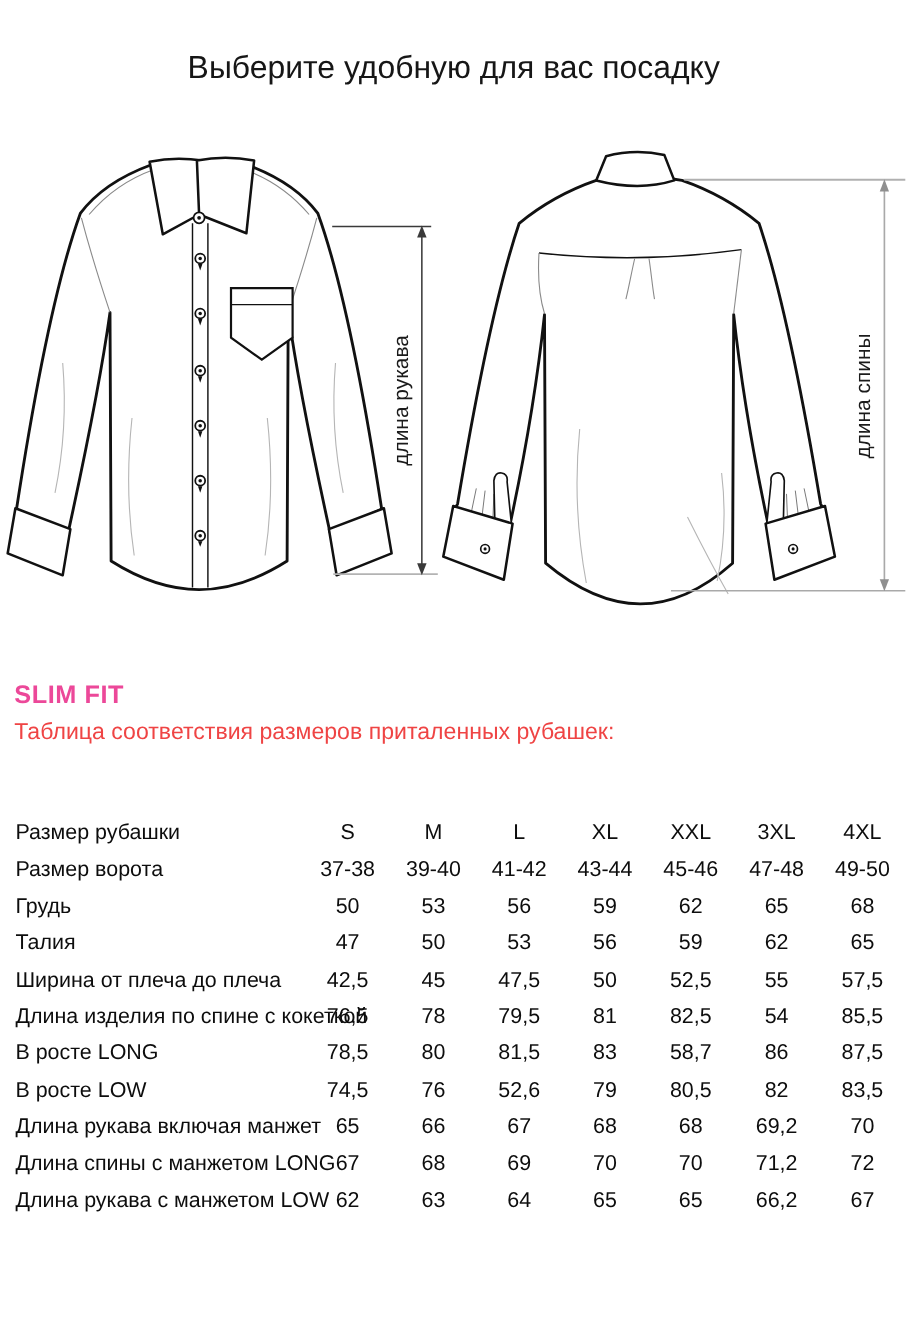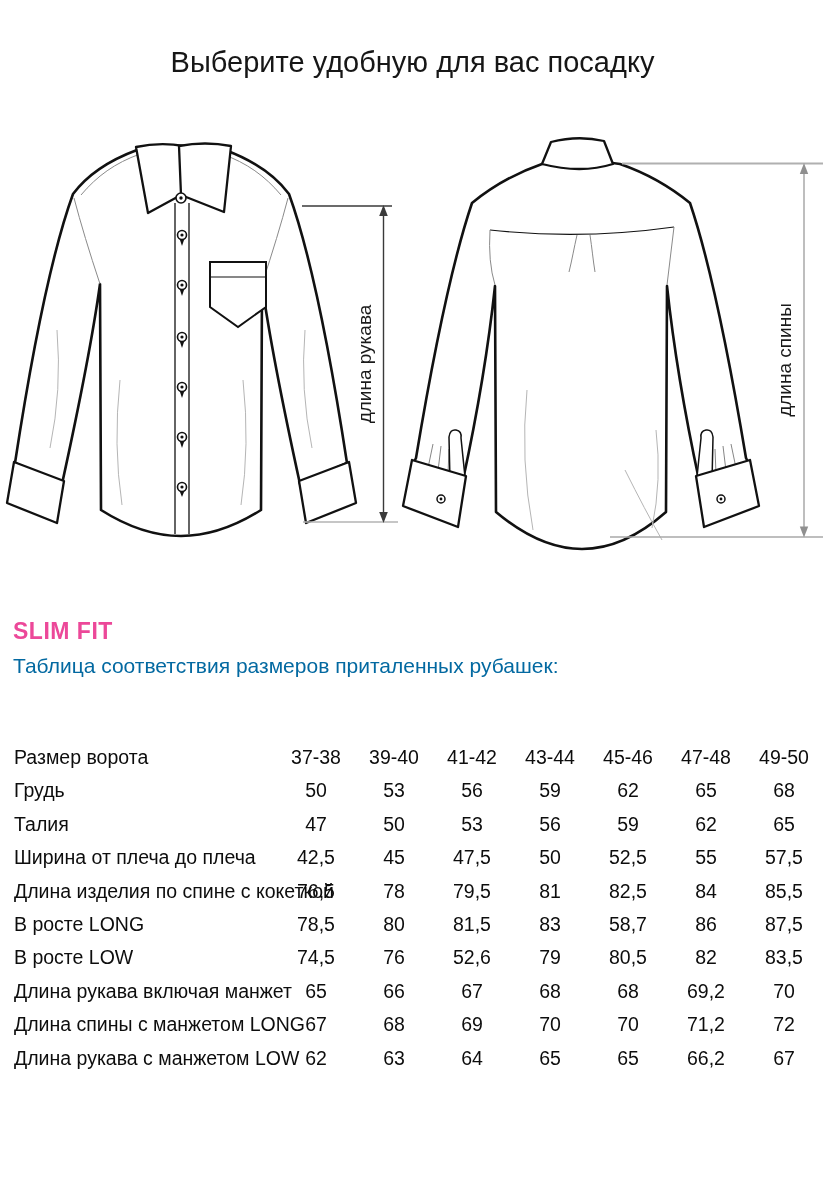--- a/index.html
+++ b/index.html
@@ -14,21 +14,21 @@
   .diagram-svg{position:absolute;left:0;top:0;}
   svg text{
     font-family:"Liberation Sans",sans-serif;font-size:19px;fill:#1a1a1a;text-anchor:middle;
   }
   .fit-heading{
     position:absolute;left:13px;top:618px;margin:0;
     font-size:23px;font-weight:700;color:#ec4899;letter-spacing:.5px;
   }
   .table-caption{
     position:absolute;left:13px;top:654px;margin:0;
-    font-size:21px;color:#0369a1;
+    font-size:21px;color:#ef4444;
   }
   table.size-table{
     position:absolute;left:14px;top:741px;width:809px;
     border-collapse:collapse;table-layout:fixed;
   }
   table.size-table td{
     padding:0;font-size:19.5px;line-height:33.4px;color:#0d0d0d;
     white-space:nowrap;vertical-align:middle;
   }
   td.rowlabel{width:263px;text-align:left;}
@@ -153,20 +153,30 @@
       <text transform="translate(791 360) rotate(-90)">длина спины</text>
     </g>
   </svg>
 
   <h2 class="fit-heading">SLIM FIT</h2>
   <p class="table-caption">Таблица соответствия размеров приталенных рубашек:</p>
 
   <table class="size-table">
     <tbody>
         <tr>
+          <td class="rowlabel">Размер рубашки</td>
+          <td class="val">S</td>
+          <td class="val">M</td>
+          <td class="val">L</td>
+          <td class="val">XL</td>
+          <td class="val">XXL</td>
+          <td class="val">3XL</td>
+          <td class="val">4XL</td>
+        </tr>
+        <tr>
           <td class="rowlabel">Размер ворота</td>
           <td class="val">37-38</td>
           <td class="val">39-40</td>
           <td class="val">41-42</td>
           <td class="val">43-44</td>
           <td class="val">45-46</td>
           <td class="val">47-48</td>
           <td class="val">49-50</td>
         </tr>
         <tr>
@@ -199,21 +209,21 @@
           <td class="val">55</td>
           <td class="val">57,5</td>
         </tr>
         <tr>
           <td class="rowlabel">Длина изделия по спине с кокеткой</td>
           <td class="val">76,5</td>
           <td class="val">78</td>
           <td class="val">79,5</td>
           <td class="val">81</td>
           <td class="val">82,5</td>
-          <td class="val">84</td>
+          <td class="val">54</td>
           <td class="val">85,5</td>
         </tr>
         <tr>
           <td class="rowlabel">В росте LONG</td>
           <td class="val">78,5</td>
           <td class="val">80</td>
           <td class="val">81,5</td>
           <td class="val">83</td>
           <td class="val">58,7</td>
           <td class="val">86</td>

